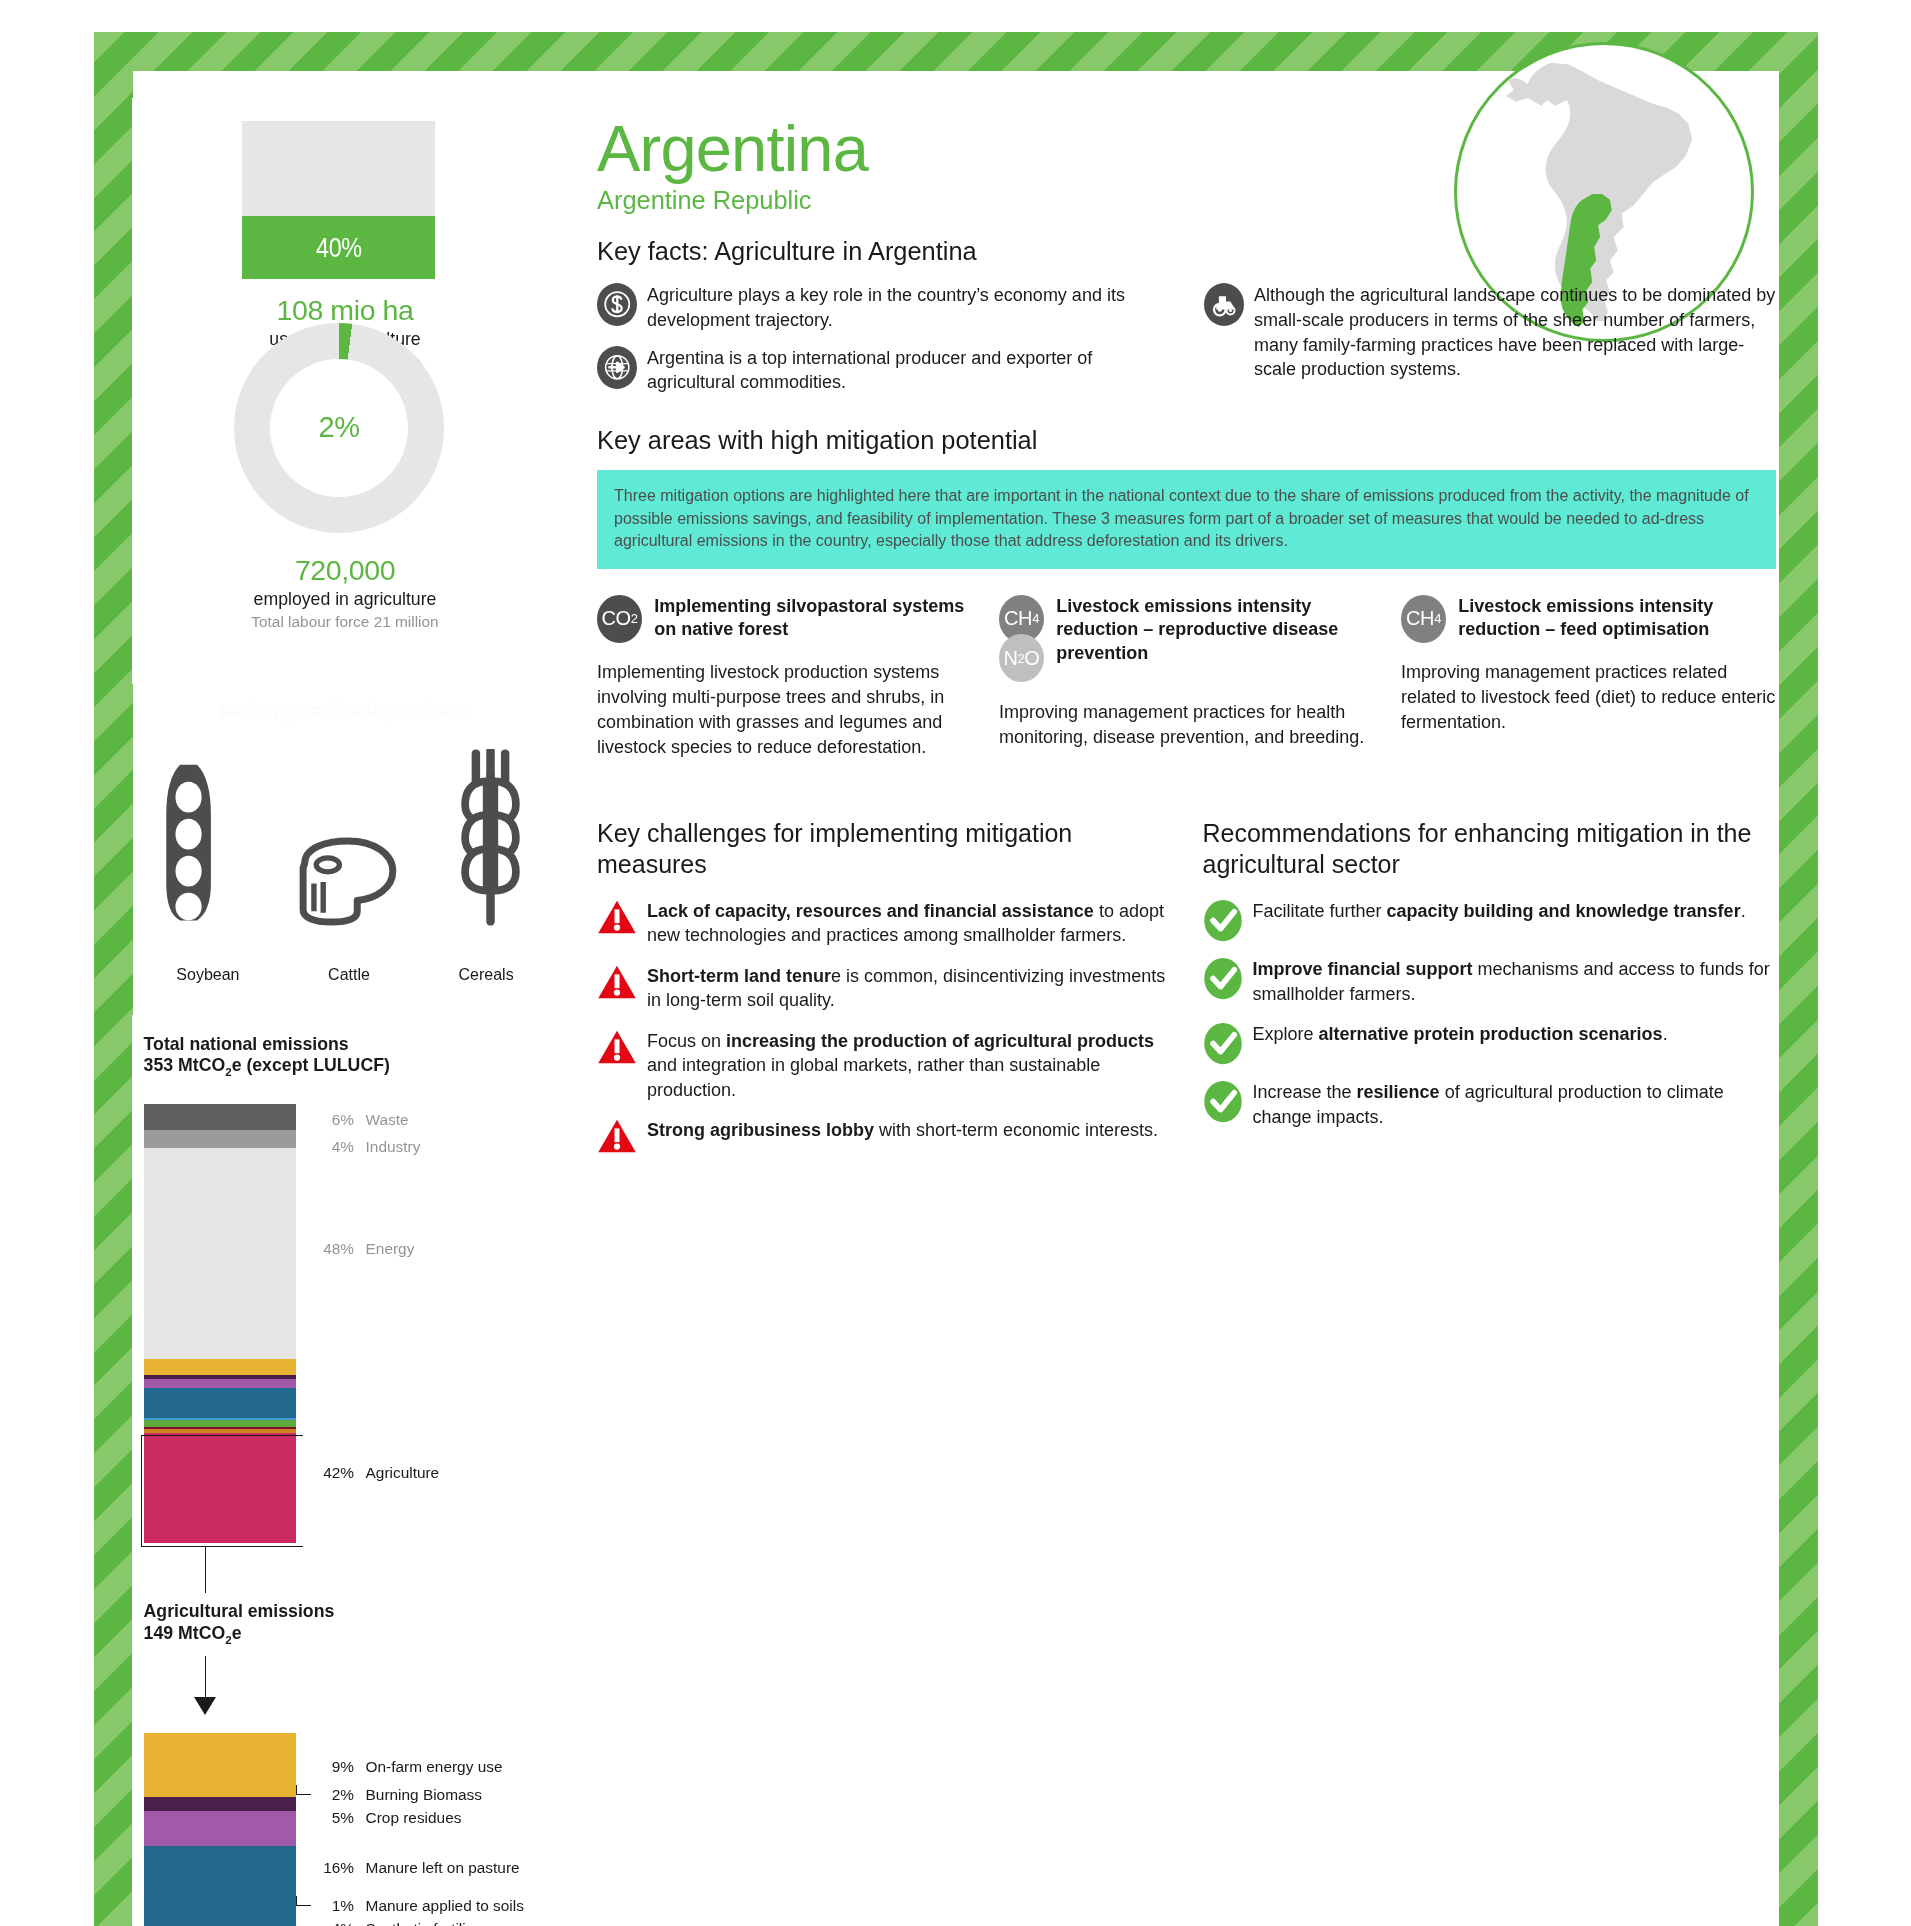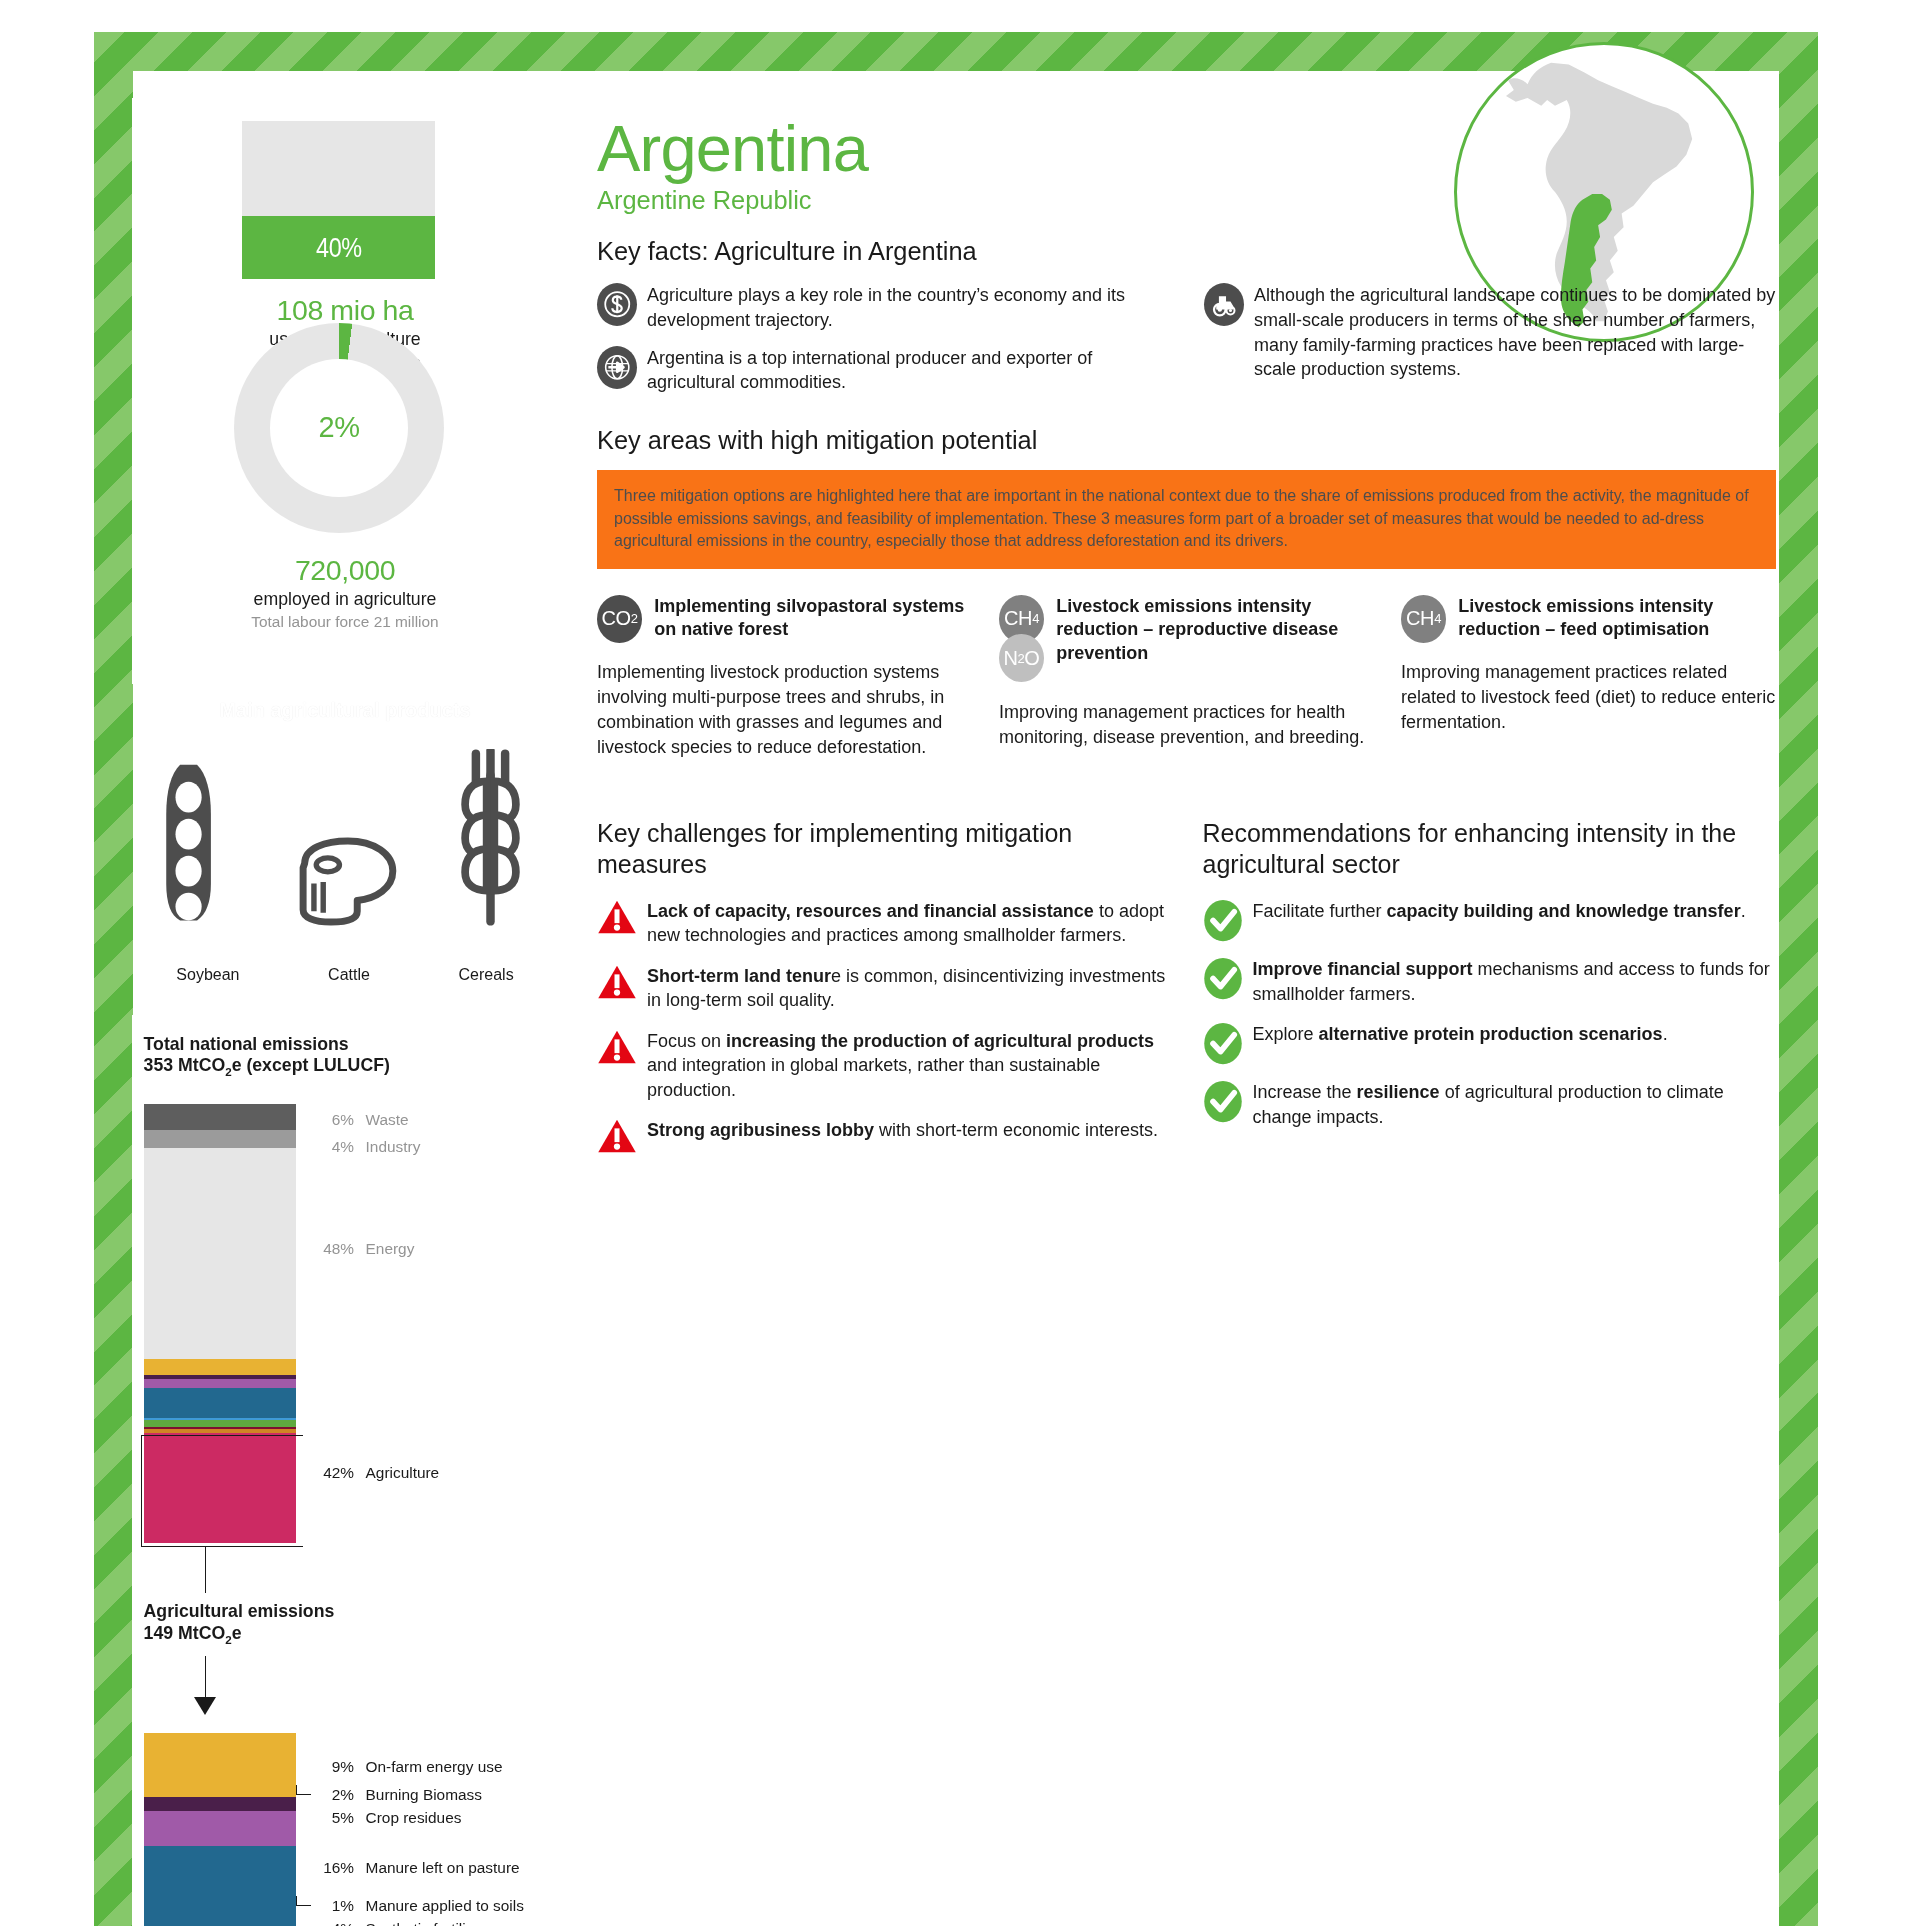--- a/index.html
+++ b/index.html
@@ -112,21 +112,21 @@
 
   .facts { display:flex; gap:35px; margin-top:17px; }
   .facts-col { flex:1; }
   .fact { display:flex; gap:10px; margin-bottom:13px; }
   .fact-txt { font-size:18px; line-height:1.38; }
 
   .circ-icon { flex:0 0 auto; width:40px; height:43px; border-radius:50%;
     background:#4d4d4d; display:flex; align-items:center; justify-content:center; }
   .circ-icon svg { width:28.5px; height:28.5px; }
 
-  .note-box { background:#f97316; padding:15.4px 17px; margin-top:14.6px; }
+  .note-box { background:#5eead4; padding:15.4px 17px; margin-top:14.6px; }
   .note-box p { font-size:16px; line-height:1.42; color:#4d4d4d; }
 
   .mit-row { display:flex; gap:27px; margin-top:26px; }
   .mit-col { flex:1; }
   .mit-head { display:flex; gap:9.2px; }
   .gas-stack { flex:0 0 auto; width:48px; position:relative; }
   .gas {
     width:45px; height:48px; border-radius:50%;
     display:flex; align-items:center; justify-content:center;
     color:#fff; font-size:20px; letter-spacing:-0.4px;
@@ -446,21 +446,21 @@
               <path d="M32 2 L62 54 H2 Z" fill="#e30613"></path>
               <rect x="28" y="16" width="8" height="22" fill="#fff"></rect>
               <circle cx="32" cy="45" r="5" fill="#fff"></circle>
             </svg>
             <div class="bullet-txt"><b>Strong agribusiness lobby</b><span> with short-term economic interests.</span></div>
           </div>
         </div>
       </div>
 
       <div class="col2">
-        <h3>Recommendations for enhancing intensity in the agricultural sector</h3>
+        <h3>Recommendations for enhancing mitigation in the agricultural sector</h3>
         <div class="bullets">
 
           <div class="bullet">
             <svg class="check-icon" viewBox="0 0 64 68">
               <ellipse cx="32" cy="34" rx="30" ry="33" fill="#5cb642"></ellipse>
               <path d="M16 34 L28 47 L50 20" fill="none" stroke="#fff" stroke-width="9" stroke-linecap="round" stroke-linejoin="round"></path>
             </svg>
             <div class="bullet-txt"><span>Facilitate further </span><b>capacity building and knowledge transfer</b><span>.</span></div>
           </div>
 

